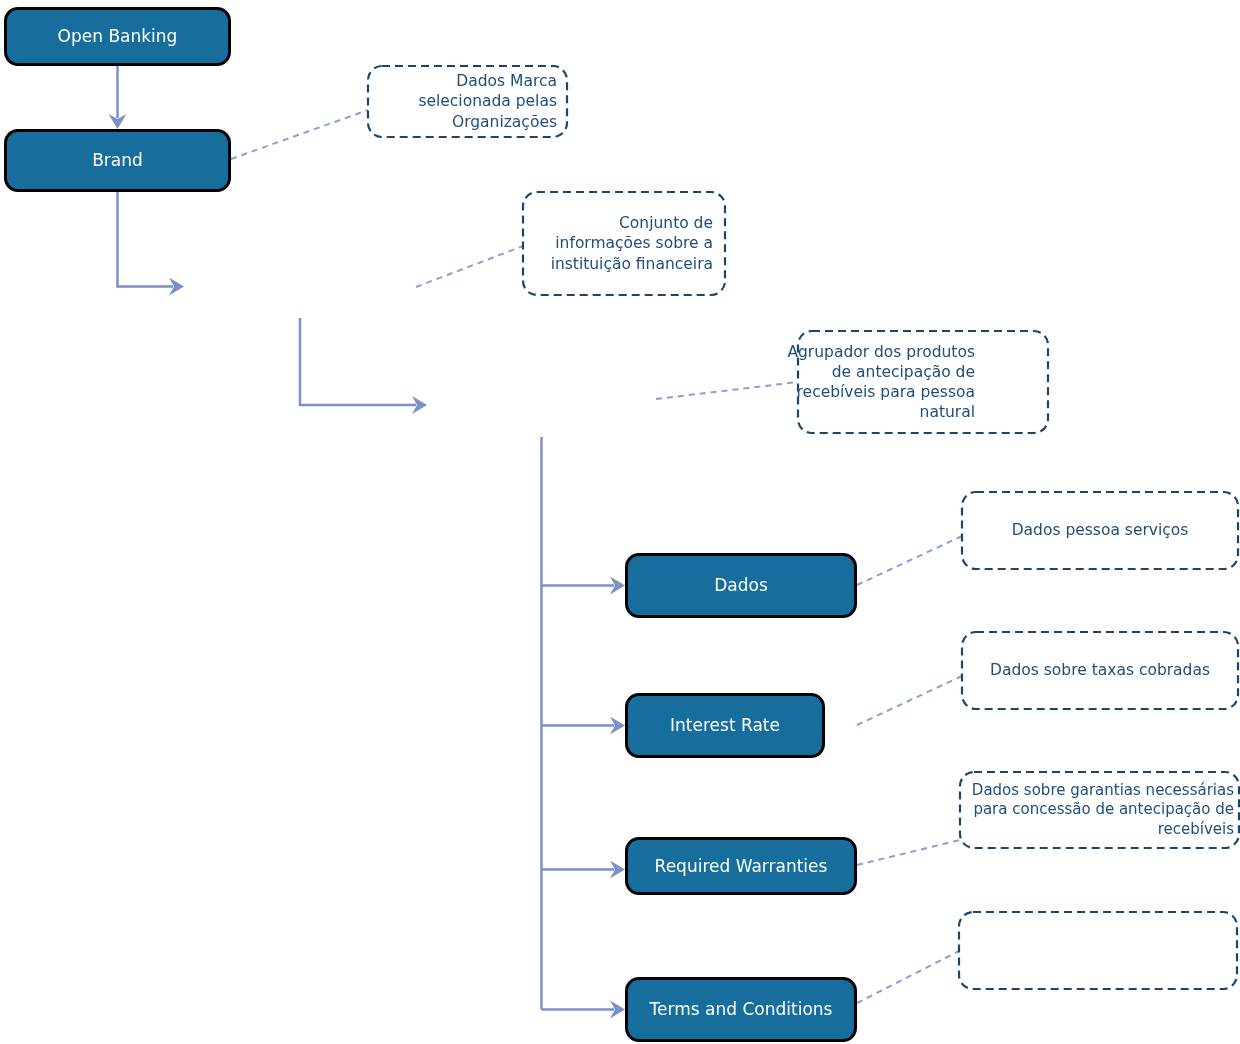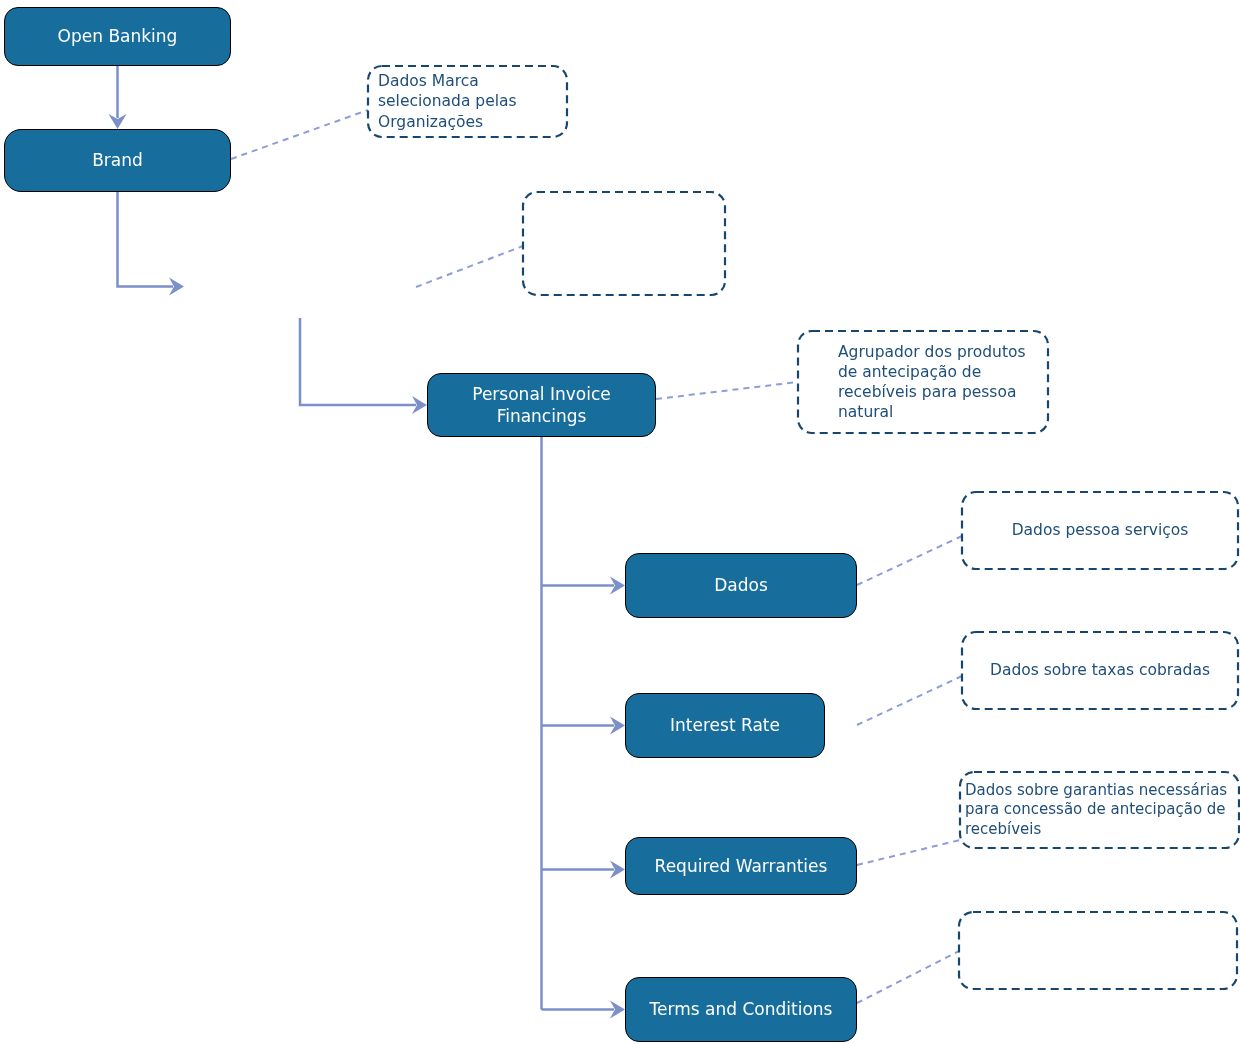--- a/index.html
+++ b/index.html
@@ -13,55 +13,55 @@
   }
   .connector-layer {
     position: absolute;
     left: 0; top: 0;
     width: 1240px; height: 1044px;
   }
   .node {
     position: absolute;
     box-sizing: border-box;
     background: #176E9C;
-    border: 1px solid #000000;
+    border: 3px solid #000000;
     border-radius: 14px;
     color: #ffffff;
     display: flex;
     align-items: center;
     justify-content: center;
     text-align: center;
     font-size: 17px;
     line-height: 1.3;
     padding: 0 12px;
   }
   .note {
     position: absolute;
     box-sizing: border-box;
     color: #1F4E79;
     display: flex;
     align-items: center;
     justify-content: center;
-    text-align: left;
+    text-align: right;
     font-size: 15.5px;
     line-height: 1.3;
   }
   
   .n-open-banking        { left: 4px;   top: 7px;   width: 227px; height: 59px; }
-  .n-brand               { left: 4px;   top: 129px; width: 227px; height: 63px; border-radius: 17px; }
+  .n-brand               { left: 4px;   top: 129px; width: 227px; height: 63px; }
   .n-companies           { left: 184px; top: 255px; width: 232px; height: 63px; }
   .n-pif                 { left: 427px; top: 373px; width: 229px; height: 64px; }
   .n-fees                { left: 625px; top: 553px; width: 232px; height: 65px; }
   .n-interest-rate       { left: 625px; top: 693px; width: 200px; height: 65px; }
   .n-required-warranties { left: 625px; top: 837px; width: 232px; height: 58px; }
   .n-terms               { left: 625px; top: 977px; width: 232px; height: 65px; }
   
   .a-brand      { left: 368px; top: 66px;  width: 199px; height: 71px;  padding: 0 10px; }
   .a-companies  { left: 523px; top: 192px; width: 202px; height: 103px; padding: 0 12px; }
-  .a-pif        { left: 808px; top: 331px; width: 250px; height: 102px; padding: 0 30px; }
+  .a-pif        { left: 755px; top: 331px; width: 250px; height: 102px; padding: 0 30px; }
   .a-fees       { left: 962px; top: 492px; width: 276px; height: 77px;  padding: 0 10px; }
   .a-interest   { left: 962px; top: 632px; width: 276px; height: 77px;  padding: 0 10px; }
   .a-warranties { left: 960px; top: 772px; width: 279px; height: 76px;  padding: 0 5px; font-size: 15px; }
   .a-terms      { left: 959px; top: 912px; width: 278px; height: 77px;  padding: 0 42px; }
 </style>
 </head>
 <body>
 
 <div class="canvas">
 
@@ -108,38 +108,38 @@
       <rect x="959" y="912" width="278" height="77" rx="14"></rect>
     </g>
   </svg>
 
   <div class="node n-open-banking">
     <span>Open Banking</span>
   </div>
   <div class="node n-brand">
     <span>Brand</span>
   </div>
-  <div class="node n-pif">
-    <span>Personal Invoice Financings</span>
-  </div>
   <div class="node n-fees">
     <span>Dados</span>
   </div>
   <div class="node n-interest-rate">
     <span>Interest Rate</span>
   </div>
   <div class="node n-required-warranties">
     <span>Required Warranties</span>
   </div>
   <div class="node n-terms">
     <span>Terms and Conditions</span>
   </div>
 
   <div class="note a-brand">
     <span>Dados Marca selecionada pelas Organizações</span>
+  </div>
+  <div class="note a-companies">
+    <span>Conjunto de informações sobre a instituição financeira</span>
   </div>
   <div class="note a-pif">
     <span>Agrupador dos produtos de antecipação de recebíveis para pessoa natural</span>
   </div>
   <div class="note a-fees">
     <span>Dados pessoa serviços</span>
   </div>
   <div class="note a-warranties">
     <span>Dados sobre garantias necessárias para concessão de antecipação de recebíveis</span>
   </div>

